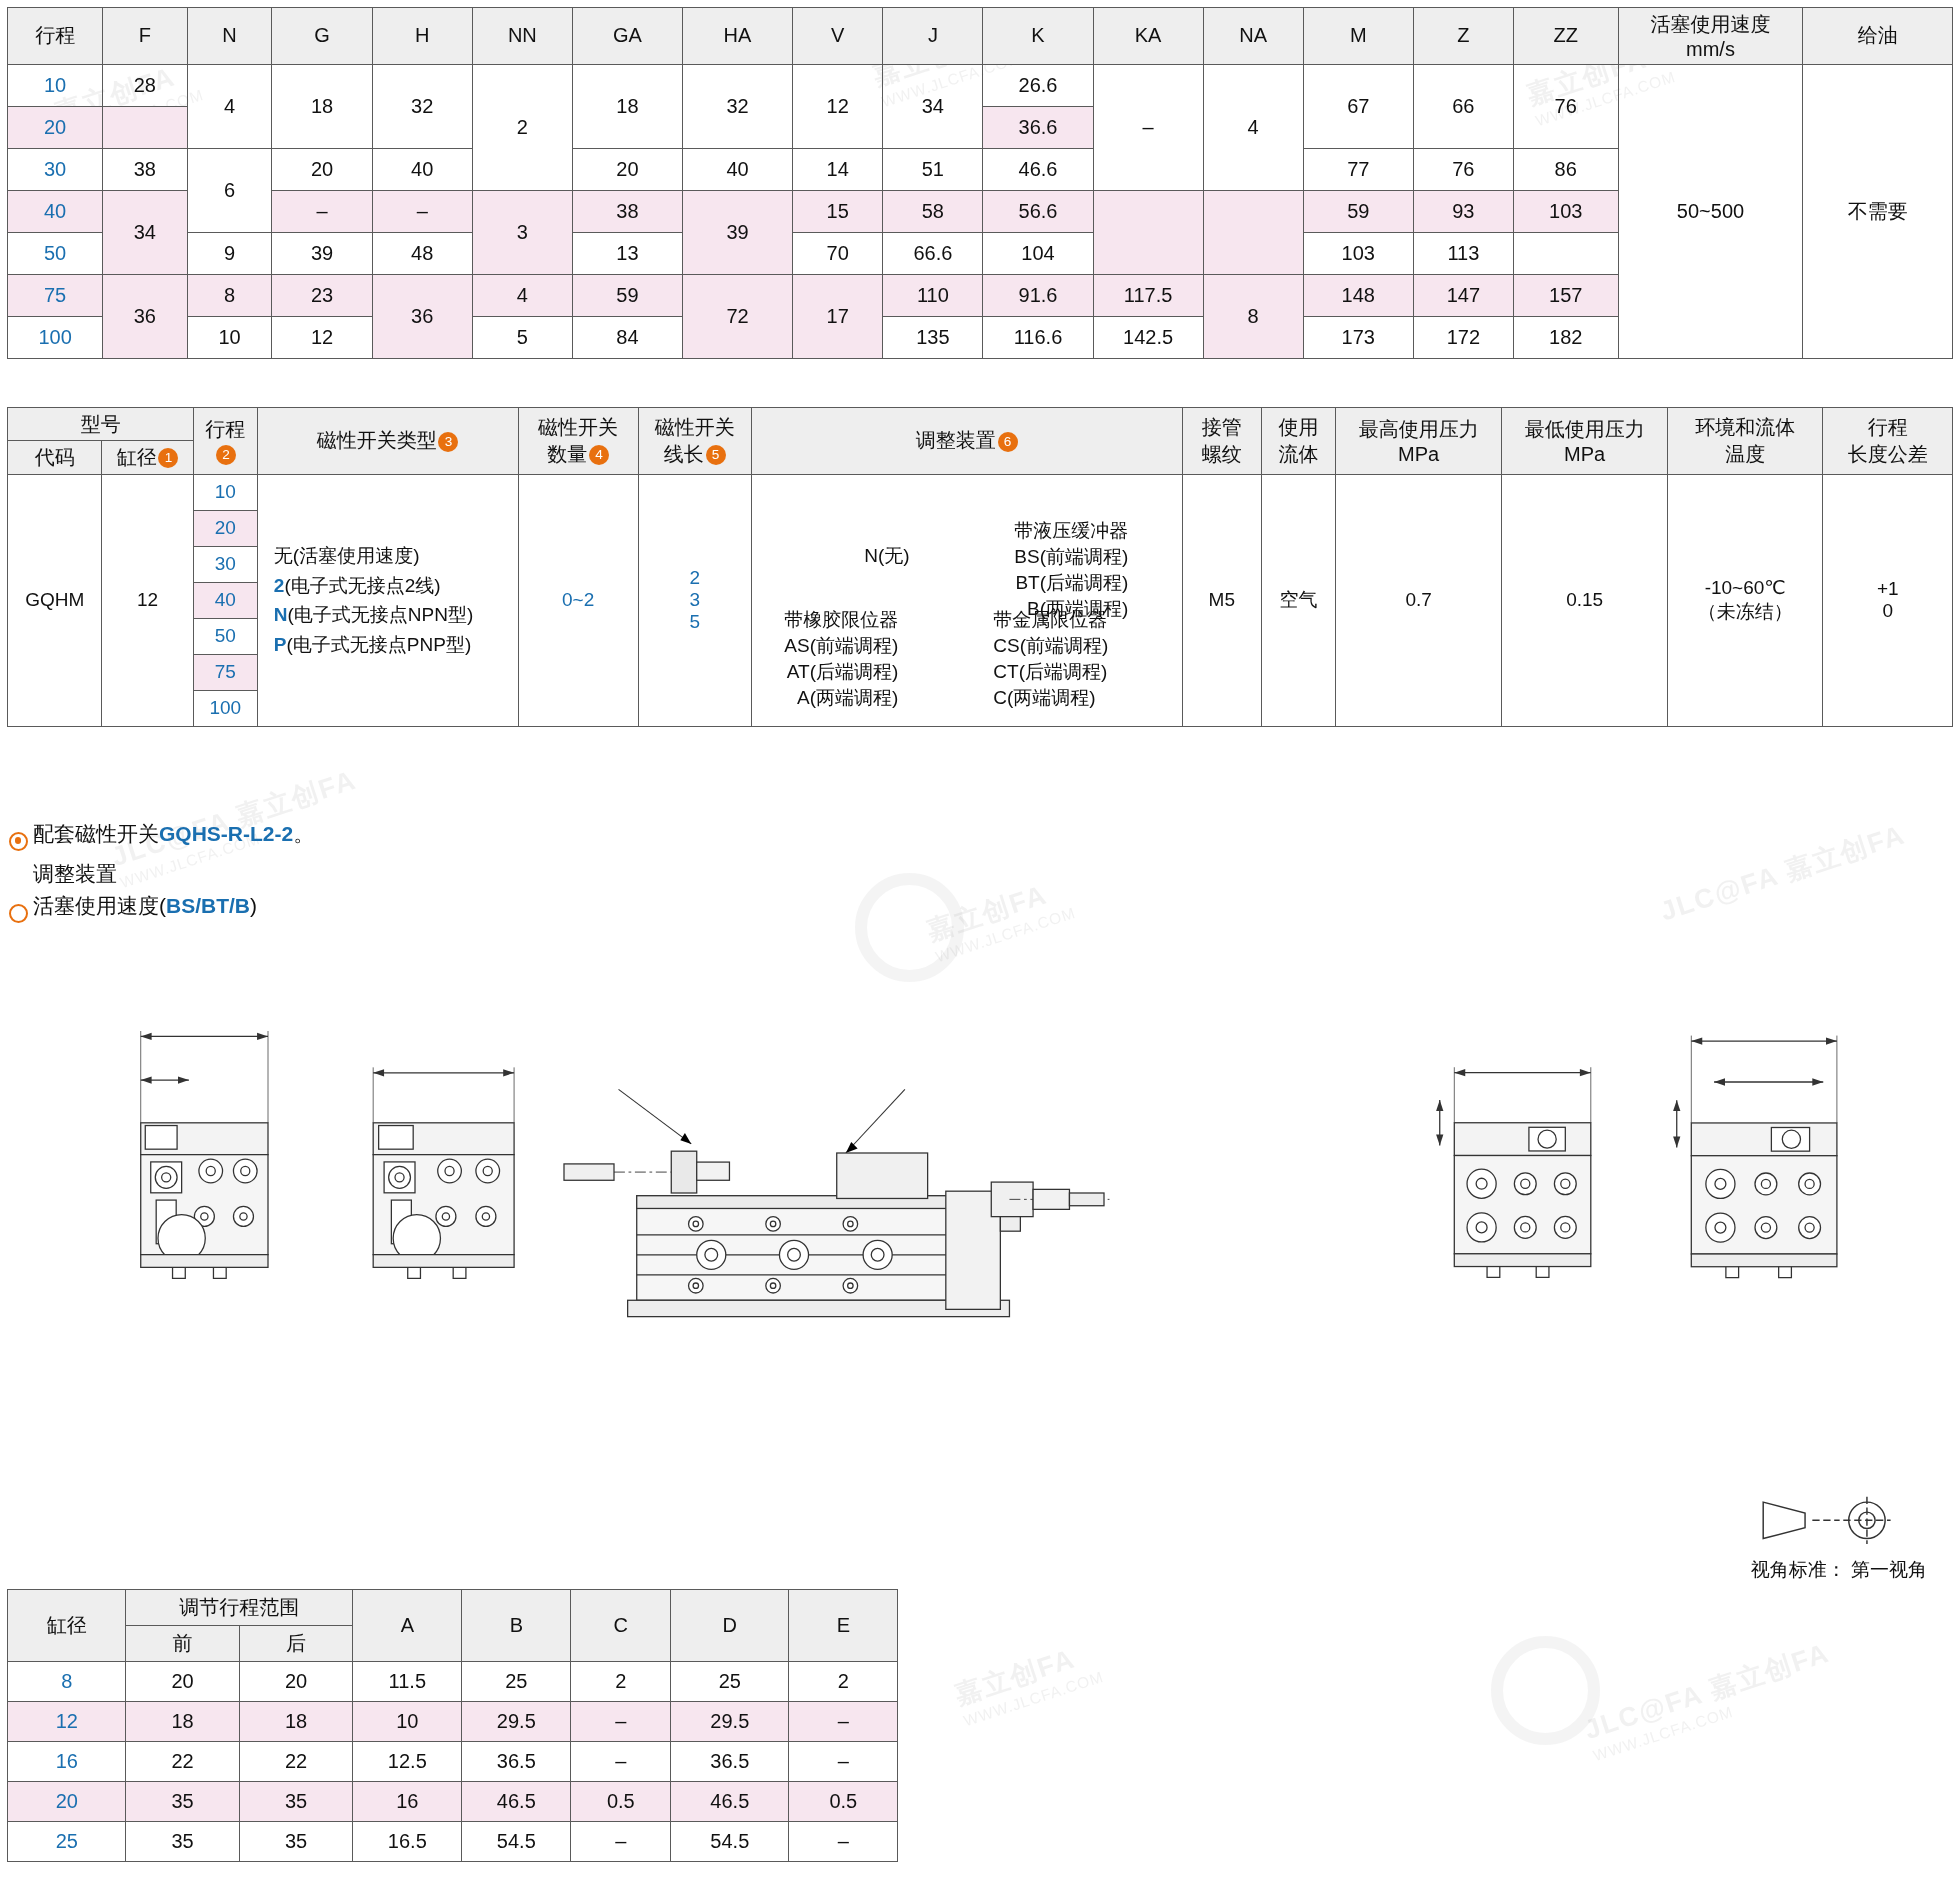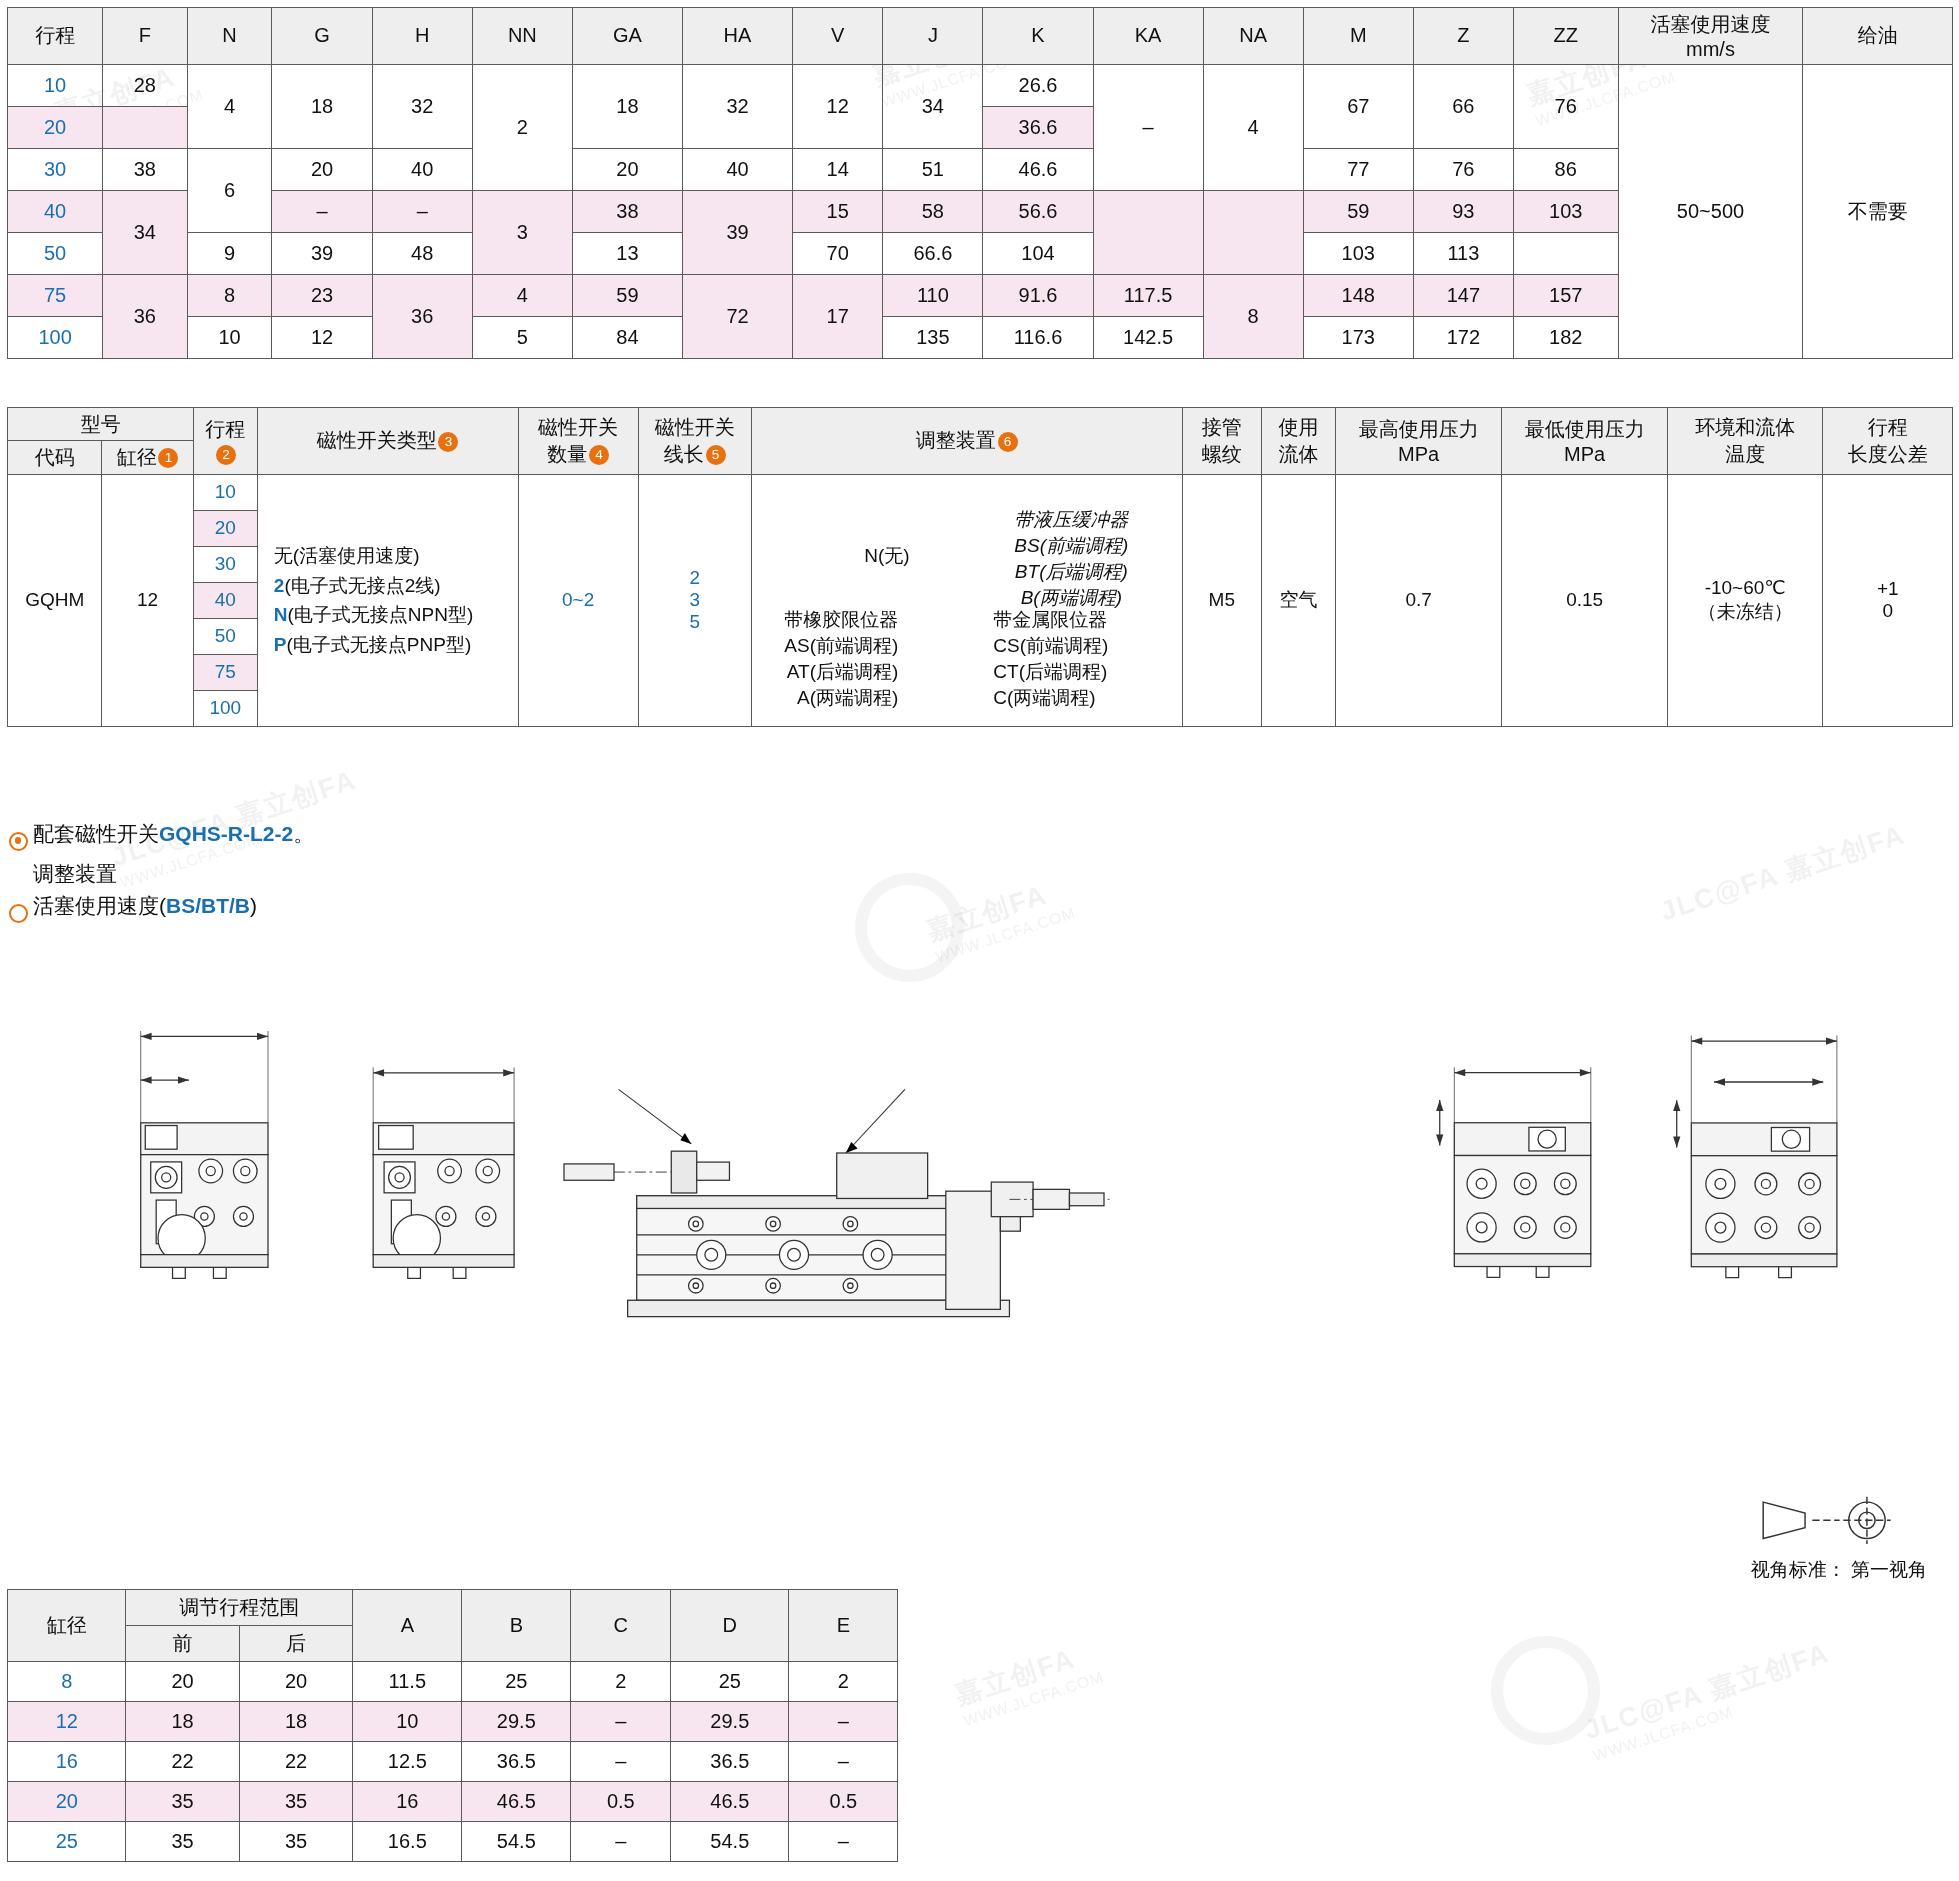--- a/index.html
+++ b/index.html
@@ -365,21 +365,21 @@
         </div>
       </td>
       <td rowspan="7" class="blue">0~2</td>
       <td rowspan="7" class="blue">
         <div>2</div>
         <div>3</div>
         <div>5</div>
       </td>
       <td rowspan="7">
         <div style="position:relative; height:209px;">
-          <div style="position:absolute; left:259px; top:11px; text-align:center;font-style:italic;">
+          <div style="position:absolute; left:259px; top:22px; text-align:right;">
             <div>带液压缓冲器</div>
             <div><span class="lbl">BS</span><span>(前端调程)</span></div>
             <div><span class="lbl">BT</span><span>(后端调程)</span></div>
             <div><span class="lbl">B</span><span>(两端调程)</span></div>
           </div>
           <div style="position:absolute; left:109px; top:47px;">
             <span class="lbl">N</span><span>(无)</span>
           </div>
           <div style="position:absolute; left:29px; top:111px; text-align:right;">
             <div>带橡胶限位器</div>

